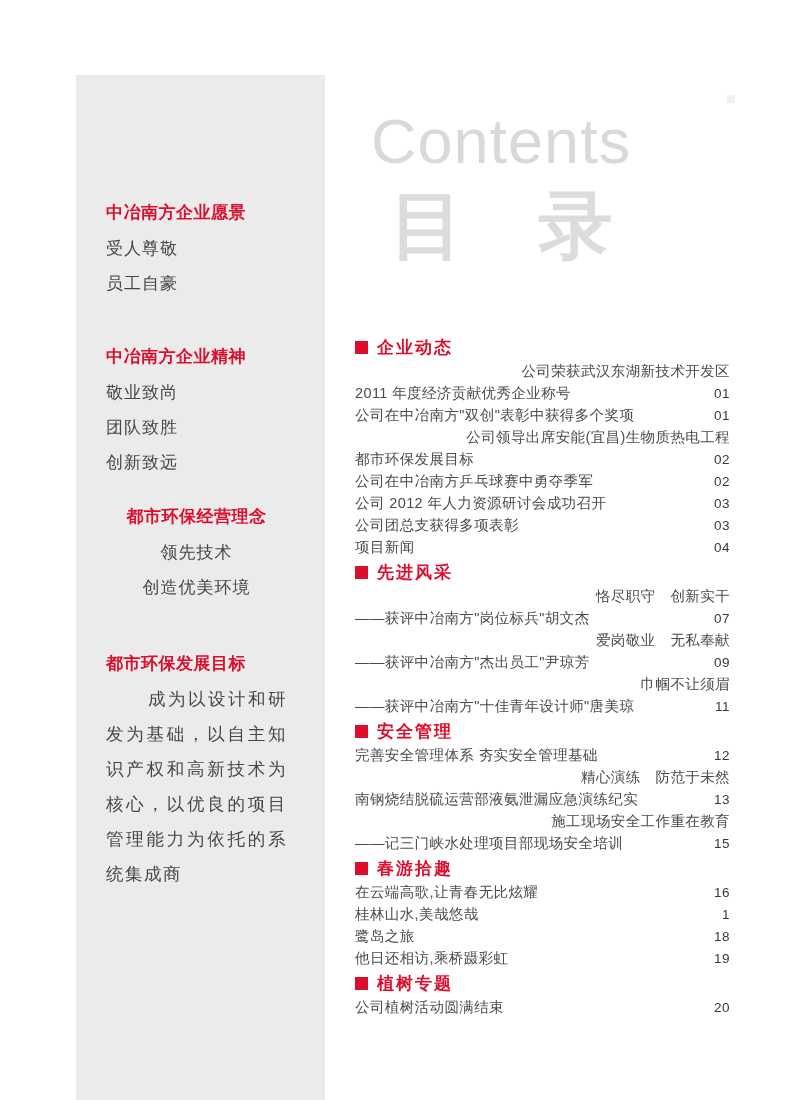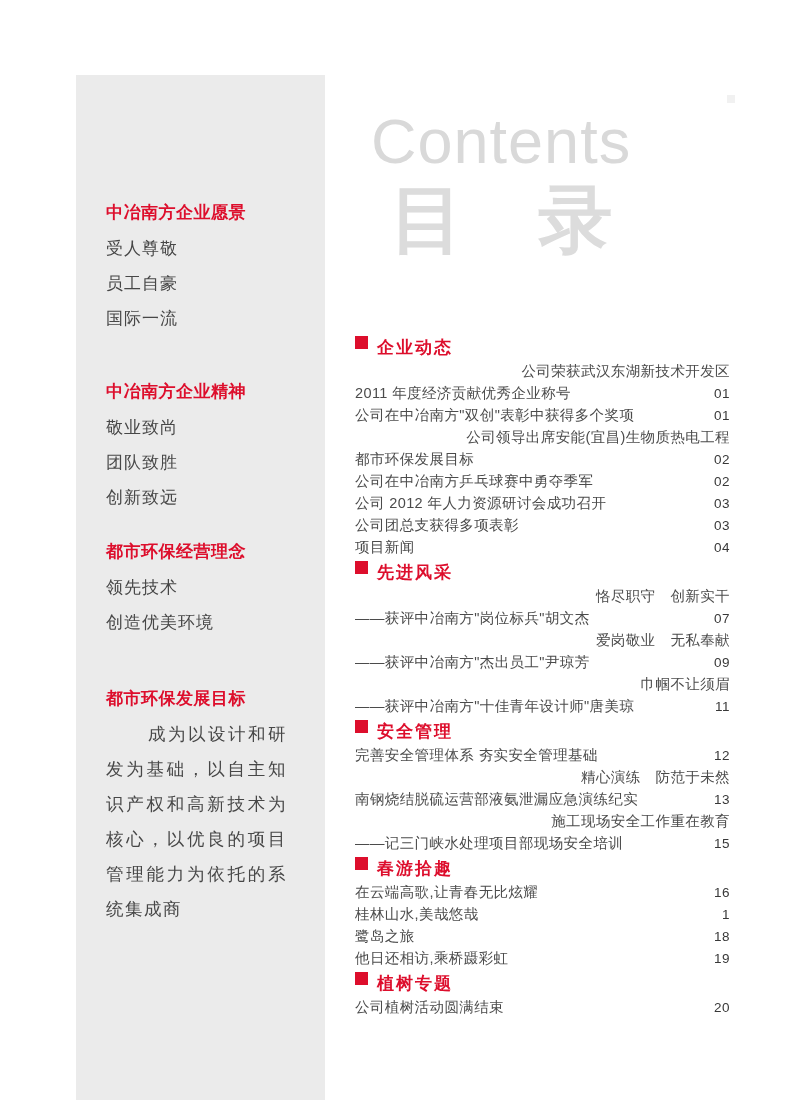--- a/index.html
+++ b/index.html
@@ -23,52 +23,52 @@
     background:#f1f1f1;
   }
   
   .sidebar{
     position:absolute;left:76px;top:75px;width:249px;height:1098px;
     background:var(--sidebar-bg);
     padding:125px 38px 0 30px;
   }
   .sb-section{margin:0 0 43px 0;}
   .sb-section:nth-child(2){margin-bottom:24px;}
-  .sb-section:nth-child(3){margin-bottom:46px;}
+  .sb-section:nth-child(3){margin-bottom:46px;text-align:center;}
   .sb-heading{
     margin:0 0 6px 0;font-size:17px;line-height:25px;font-weight:bold;
     color:var(--red);letter-spacing:0.5px;
   }
   .sb-line{
     margin:0;font-size:17px;line-height:35px;color:var(--text-dark);
     letter-spacing:1px;
   }
   .sb-para{
     margin:0;font-size:17.5px;line-height:35px;color:var(--text-dark);
     text-align:justify;text-justify:inter-character;
     text-indent:2.4em;letter-spacing:1.5px;
   }
   
   .contents-en{
     position:absolute;left:371px;top:110px;margin:0;
     font-size:63px;line-height:1;font-weight:normal;
     color:var(--title-gray);letter-spacing:1px;
   }
   .contents-zh{
-    position:absolute;left:390px;top:180px;margin:0;
+    position:absolute;left:390px;top:186px;margin:0;
     font-family:"Liberation Serif","DejaVu Serif",serif;
     font-size:74px;line-height:1.1;font-weight:bold;
     color:#dcdcdc;letter-spacing:28px;
   }
   
   .toc{
     position:absolute;left:355px;top:333px;width:375px;
   }
   .toc-heading{
-    display:flex;align-items:flex-start;height:22px;margin:3px 0 2px 0;
+    display:flex;align-items:center;height:22px;margin:3px 0 2px 0;
   }
   .toc-square{
     width:13px;height:13px;background:var(--red);flex:0 0 auto;
     margin-right:9px;
   }
   .toc-heading-label{
     font-size:17px;font-weight:bold;color:var(--red);letter-spacing:2px;
   }
   .toc-line{
     display:flex;align-items:center;height:22px;
@@ -84,21 +84,20 @@
 </head>
 <body>
 
 <div class="deco-mark"></div>
 
 <aside class="sidebar">
     <section class="sb-section">
       <h3 class="sb-heading">中冶南方企业愿景</h3>
       <p class="sb-line">受人尊敬</p>
       <p class="sb-line">员工自豪</p>
-      <p class="sb-line">国际一流</p>
     </section>
     <section class="sb-section">
       <h3 class="sb-heading">中冶南方企业精神</h3>
       <p class="sb-line">敬业致尚</p>
       <p class="sb-line">团队致胜</p>
       <p class="sb-line">创新致远</p>
     </section>
     <section class="sb-section">
       <h3 class="sb-heading">都市环保经营理念</h3>
       <p class="sb-line">领先技术</p>

